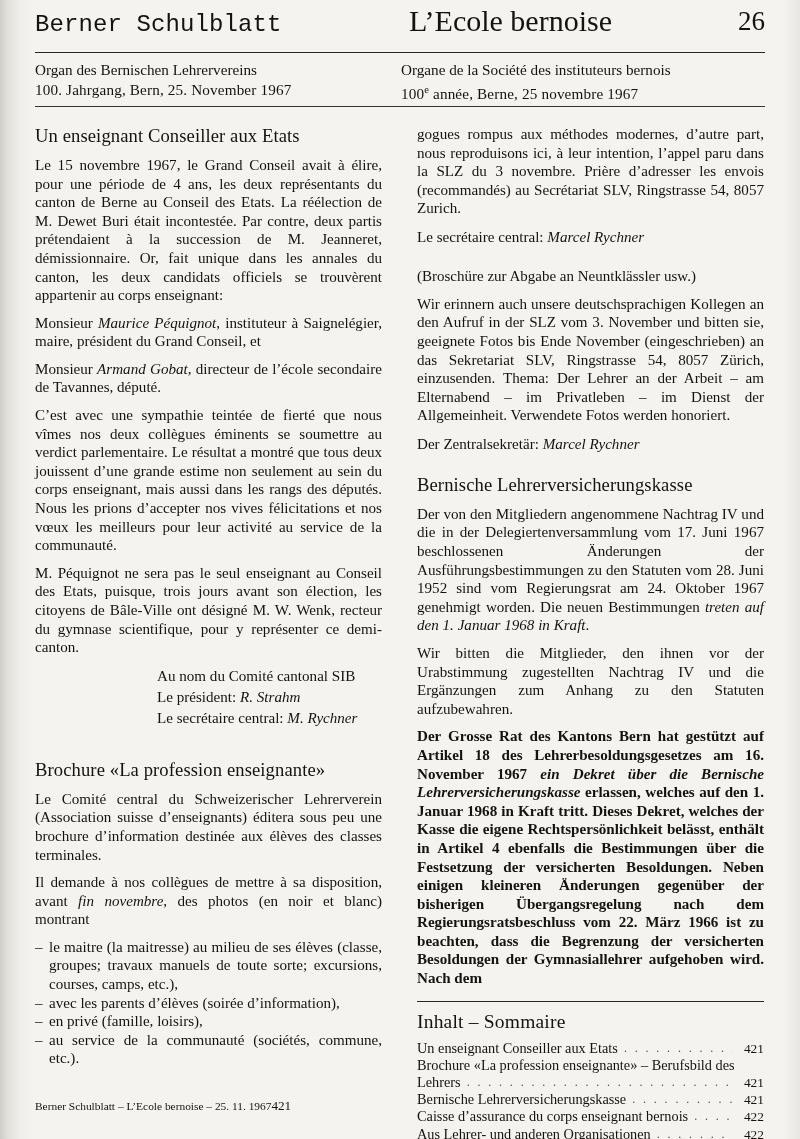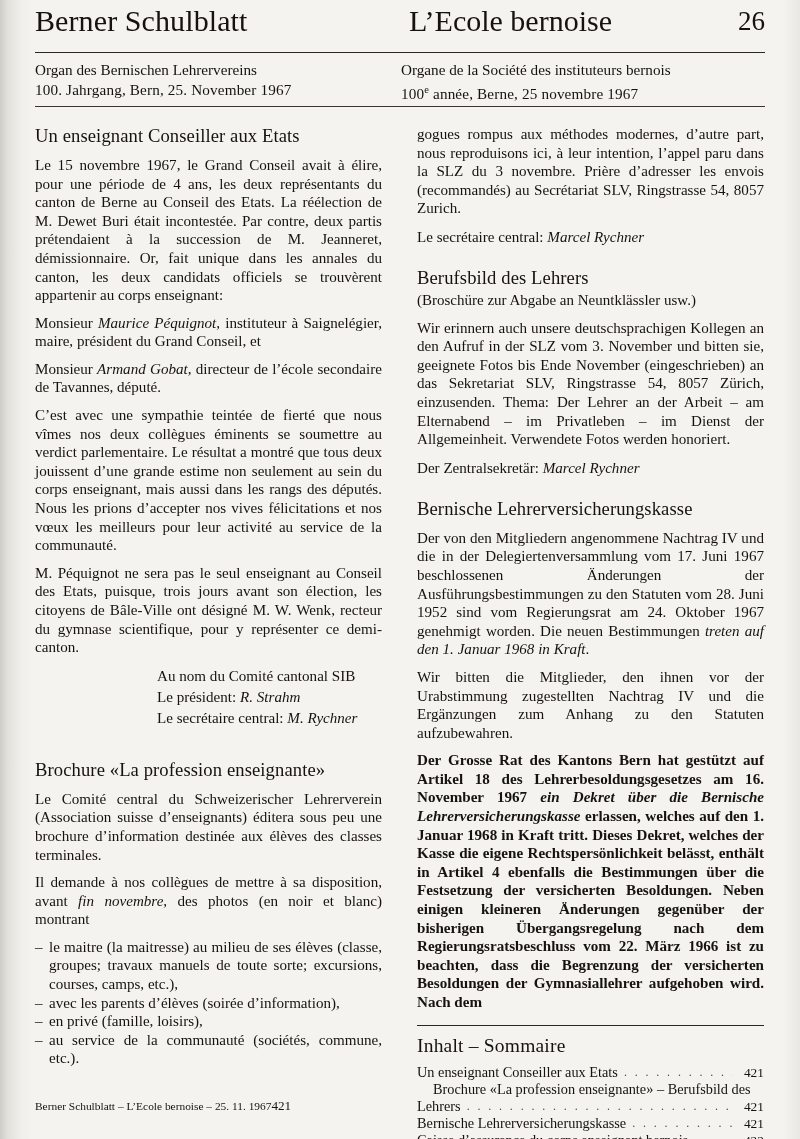--- a/index.html
+++ b/index.html
@@ -48,24 +48,25 @@
   }
 
   
   .masthead {
     position: relative;
     height: 52px;
   }
   .mast-de {
     position: absolute;
     left: 0;
-    top: 4px;
-    font-size: 30px;
+    top: 11px;
+    font-size: 24px;
     letter-spacing: .1px;
     white-space: nowrap;
+    font-family: Liberation Mono, monospace;
   }
   .mast-fr {
     position: absolute;
     left: 374px;
     top: 4px;
     font-size: 30px;
     white-space: nowrap;
   }
   .mast-num {
     position: absolute;
@@ -204,21 +205,21 @@
     letter-spacing: 2.4px;
     font-size: 12px;
     line-height: 17.2px;
   }
   .toc-page {
     white-space: nowrap;
     font-size: 13.4px;
     min-width: 26px;
     text-align: right;
   }
-  .toc-plain { white-space: nowrap; margin-left: 16px; }
+  .toc-plain { white-space: nowrap; }
   .toc-multiline { text-align: left; }
 
   
   .footer {
     position: absolute;
     left: 35px;
     right: 35px;
     top: 1098px;
     display: flex;
     justify-content: flex-start;
@@ -295,21 +296,20 @@
       <div class="col">
 
         <p class="body">gogues rompus aux méthodes modernes, d’autre part, nous reproduisons ici, à leur intention, l’appel paru dans la SLZ du 3 novembre. Prière d’adresser les envois (recommandés) au Secrétariat SLV, Ringstrasse 54, 8057 Zurich.</p>
 
         <div class="signoff sig-right">
           <span class="ln"><span>Le secrétaire central: </span><i>Marcel Rychner</i></span>
         </div>
 
         <div class="gap-mid"></div>
 
-        <h2 class="sec tight">Berufsbild des Lehrers</h2>
         <p class="sub-note">(Broschüre zur Abgabe an Neuntklässler usw.)</p>
 
         <p class="body">Wir erinnern auch unsere deutschsprachigen Kollegen an den Aufruf in der SLZ vom 3. November und bitten sie, geeignete Fotos bis Ende November (eingeschrieben) an das Sekretariat SLV, Ringstrasse 54, 8057 Zürich, einzusenden. Thema: Der Lehrer an der Arbeit – am Elternabend – im Privatleben – im Dienst der Allgemeinheit. Verwendete Fotos werden honoriert.</p>
 
         <div class="signoff sig-right">
           <span class="ln"><span>Der Zentralsekretär: </span><i>Marcel Rychner</i></span>
         </div>
 
         <div class="gap-mid"></div>
 

